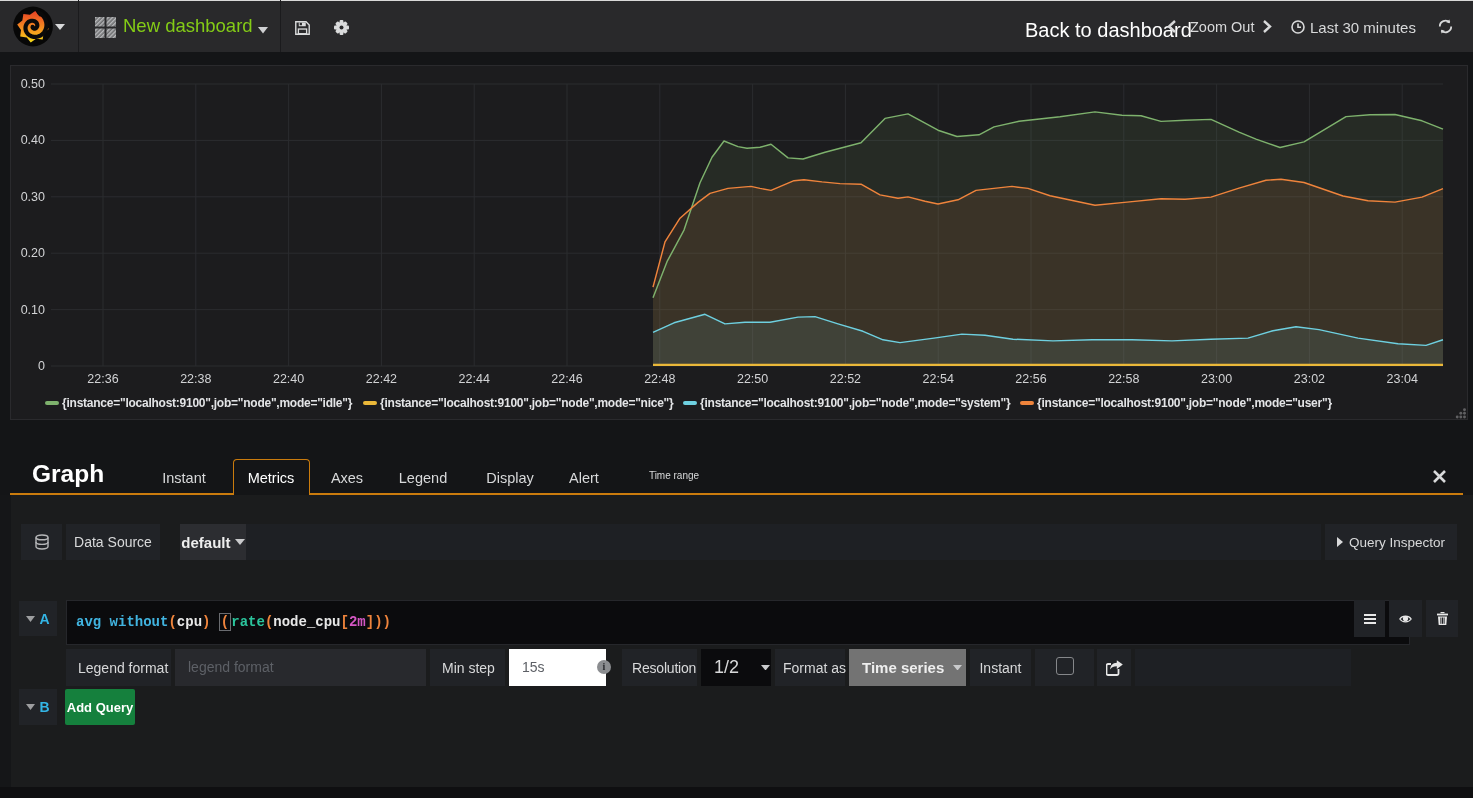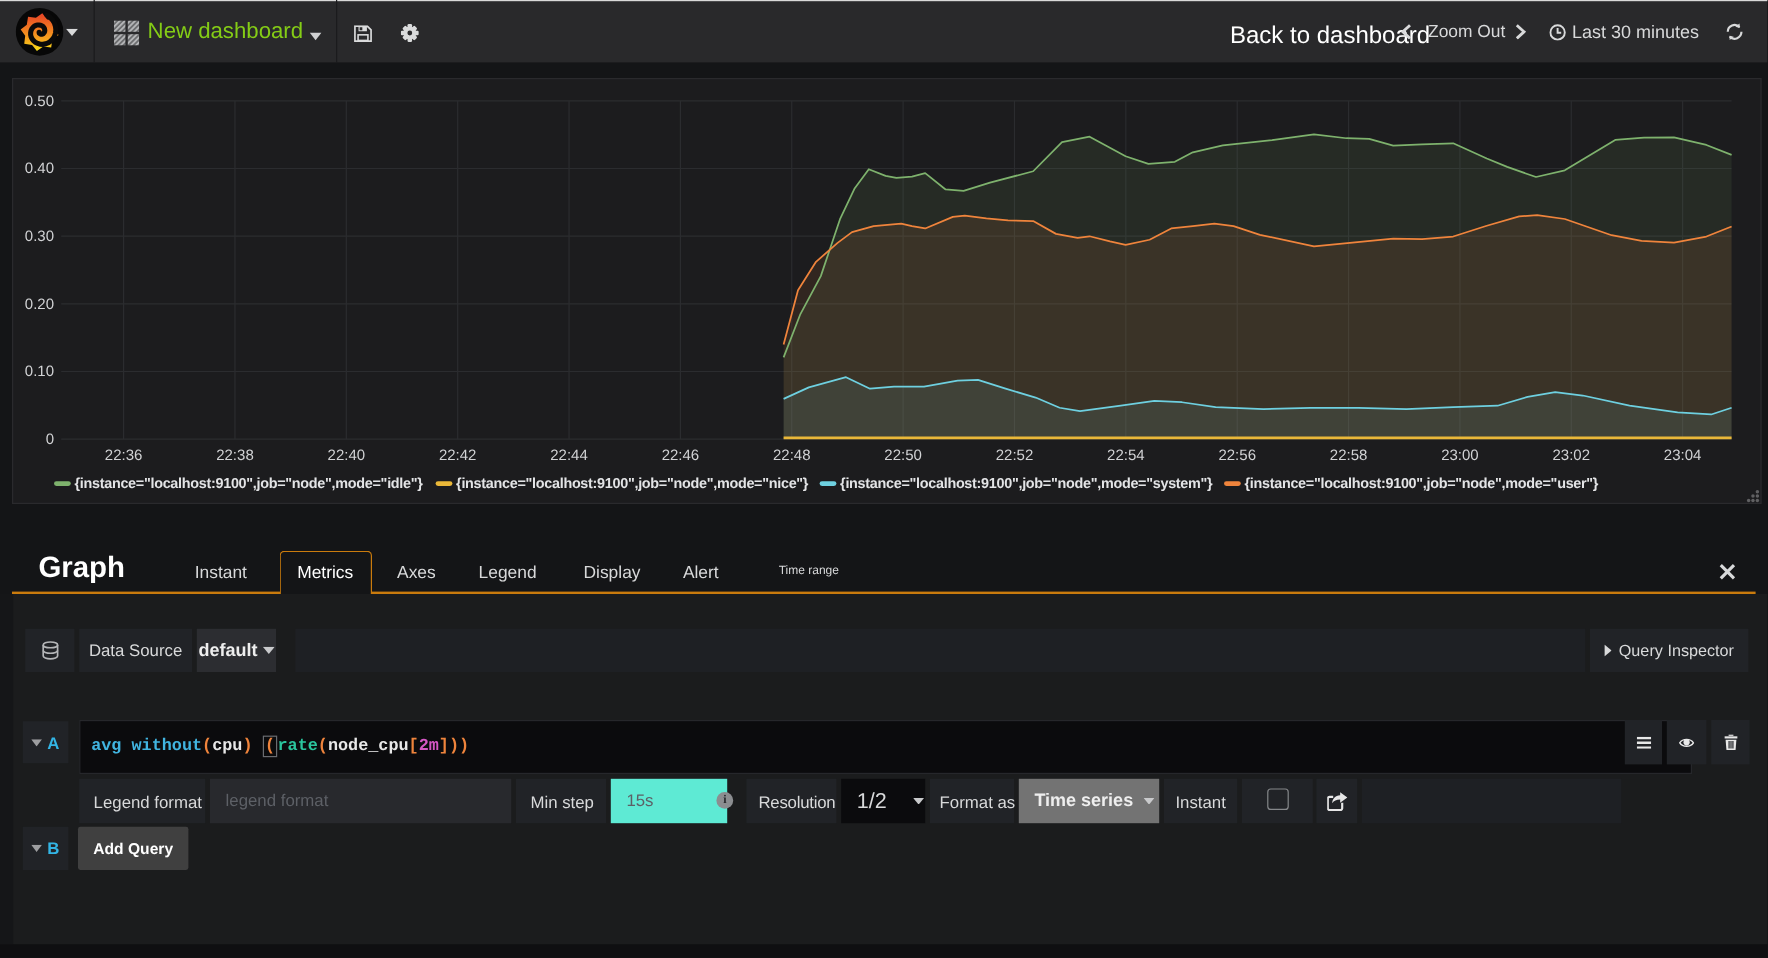--- a/index.html
+++ b/index.html
@@ -180,21 +180,21 @@
 <div class="abs lbl" style="left:21px;top:524px;width:41px;height:36px;justify-content:center">
  <svg width="16" height="16" viewBox="0 0 16 16">
       <g fill="none" stroke="#b5b6b8" stroke-width="1.4">
         <ellipse cx="8" cy="3.4" rx="6" ry="2.4"></ellipse>
         <path d="M2,3.4 V8 c0,1.3 2.7,2.4 6,2.4 s6,-1.1 6,-2.4 V3.4"></path>
         <path d="M2,8 V12.6 c0,1.3 2.7,2.4 6,2.4 s6,-1.1 6,-2.4 V8"></path>
       </g>
     </svg>
 </div>
 <div class="abs lbl" style="left:66px;top:524px;width:94px;height:36px;justify-content:center">Data Source</div>
-<div class="abs" style="left:164px;top:524px;width:66px;height:36px;background:#2c2d31;color:#eee;font-size:15px;font-weight:bold;display:flex;align-items:center;justify-content:center">default&nbsp;<svg width="10" height="6" viewBox="0 0 10 6">
+<div class="abs" style="left:180px;top:524px;width:66px;height:36px;background:#2c2d31;color:#eee;font-size:15px;font-weight:bold;display:flex;align-items:center;justify-content:center">default&nbsp;<svg width="10" height="6" viewBox="0 0 10 6">
       <path d="M0,0 L5,6 L10,0 Z" fill="#c9cacc"></path>
     </svg></div>
 <div class="abs" style="left:246px;top:524px;width:1075px;height:36px;background:#1e2024"></div>
 <div class="abs lbl" style="left:1325px;top:524px;width:132px;height:36px;justify-content:center;font-size:13.5px"><svg width="6" height="10" viewBox="0 0 6 10" style="margin-right:6px">
       <path d="M0,0 L6,5 L0,10 Z" fill="#d8d9da"></path>
     </svg>Query Inspector</div>
 
 <div class="abs lbl" style="left:19px;top:601px;width:38px;height:35px;justify-content:center"><svg width="9" height="6" viewBox="0 0 9 6">
       <path d="M0,0 L4.5,6 L9,0 Z" fill="#9d9ea0"></path>
     </svg>&nbsp;<span style="color:#33b5e5;font-weight:bold;font-size:14px">A</span></div>
@@ -227,21 +227,21 @@
         <line x1="3.9" y1="5.5" x2="3.9" y2="11.8"></line>
         <line x1="5.5" y1="5.5" x2="5.5" y2="11.8"></line>
         <line x1="7.1" y1="5.5" x2="7.1" y2="11.8"></line>
       </g>
     </svg>
   </div>
 
 <div class="abs lbl" style="left:66px;top:649px;width:105px;height:37px;padding-left:12px">Legend format</div>
 <div class="abs" style="left:175px;top:649px;width:251px;height:37px;background:#28292d;color:#5d6066;font-size:14px;line-height:37px;padding-left:13px">legend format</div>
 <div class="abs lbl" style="left:430px;top:649px;width:75px;height:37px;padding-left:12px">Min step</div>
-<div class="abs" style="left:509px;top:649px;width:97px;height:37px;background:#5eead4;color:#5d6066;font-size:14px;line-height:37px;padding-left:13px">15s<span class="abs" style="left:88px;top:11px;width:14px;height:14px;border-radius:50%;background:#8b8d90;color:#28292d;font-size:10px;font-weight:bold;text-align:center;line-height:14px;font-family:'Liberation Serif',serif">i</span></div>
+<div class="abs" style="left:509px;top:649px;width:97px;height:37px;background:#ffffff;color:#5d6066;font-size:14px;line-height:37px;padding-left:13px">15s<span class="abs" style="left:88px;top:11px;width:14px;height:14px;border-radius:50%;background:#8b8d90;color:#28292d;font-size:10px;font-weight:bold;text-align:center;line-height:14px;font-family:'Liberation Serif',serif">i</span></div>
 <div class="abs lbl" style="left:622px;top:649px;width:75px;height:37px;padding-left:10px;letter-spacing:-0.2px">Resolution</div>
 <div class="abs" style="left:701px;top:649px;width:70px;height:37px;background:#0b0b0d;color:#d8d9da;font-size:18px;display:flex;align-items:center;padding-left:13px">1/2<svg width="9" height="5.5" viewBox="0 0 9 5.5" style="margin-left:22px">
       <path d="M0,0 L4.5,5.5 L9,0 Z" fill="#c9cacc"></path>
     </svg></div>
 <div class="abs lbl" style="left:775px;top:649px;width:70px;height:37px;padding-left:8px;white-space:nowrap">Format as</div>
 <div class="abs" style="left:849px;top:649px;width:117px;height:37px;background:#737373;color:#eee;font-size:15px;font-weight:bold;display:flex;align-items:center;padding-left:13px">Time series<svg width="9" height="5.5" viewBox="0 0 9 5.5" style="margin-left:9px">
       <path d="M0,0 L4.5,5.5 L9,0 Z" fill="#c9cacc"></path>
     </svg></div>
 <div class="abs lbl" style="left:970px;top:649px;width:61px;height:37px;justify-content:center">Instant</div>
 <div class="abs lbl" style="left:1035px;top:649px;width:59px;height:37px;justify-content:center">
@@ -251,14 +251,14 @@
     <svg width="17" height="16" viewBox="0 0 17 16">
       <path d="M12.5,9 v4.5 a1.5,1.5 0 0 1 -1.5,1.5 h-9 a1.5,1.5 0 0 1 -1.5,-1.5 v-8 a1.5,1.5 0 0 1 1.5,-1.5 h3" fill="none" stroke="#e6e6e6" stroke-width="1.8"></path>
       <path d="M10.8,0.3 L16.8,4.6 L10.8,8.9 v-2.6 c-3.2,0 -5.2,1 -6.6,3.1 c0,-3.6 2.4,-6.5 6.6,-6.7 Z" fill="#e6e6e6"></path>
     </svg>
   </div>
 <div class="abs" style="left:1135px;top:649px;width:216px;height:37px;background:#1e2024"></div>
 
 <div class="abs lbl" style="left:19px;top:689px;width:38px;height:36px;justify-content:center"><svg width="9" height="6" viewBox="0 0 9 6">
       <path d="M0,0 L4.5,6 L9,0 Z" fill="#9d9ea0"></path>
     </svg>&nbsp;<span style="color:#33b5e5;font-weight:bold;font-size:14px">B</span></div>
-<div class="abs" style="left:65px;top:689px;width:92px;height:36px;background:#404040;border-radius:2px;color:#fff;font-size:13px;font-weight:bold;display:flex;align-items:center;justify-content:center">Add Query</div>
+<div class="abs" style="left:65px;top:689px;width:70px;height:36px;background:#15803d;border-radius:2px;color:#fff;font-size:13px;font-weight:bold;display:flex;align-items:center;justify-content:center">Add Query</div>
 <div class="abs" style="left:0px;top:787px;width:1473px;height:11px;background:#0f0f11"></div>
 
 </body></html>

